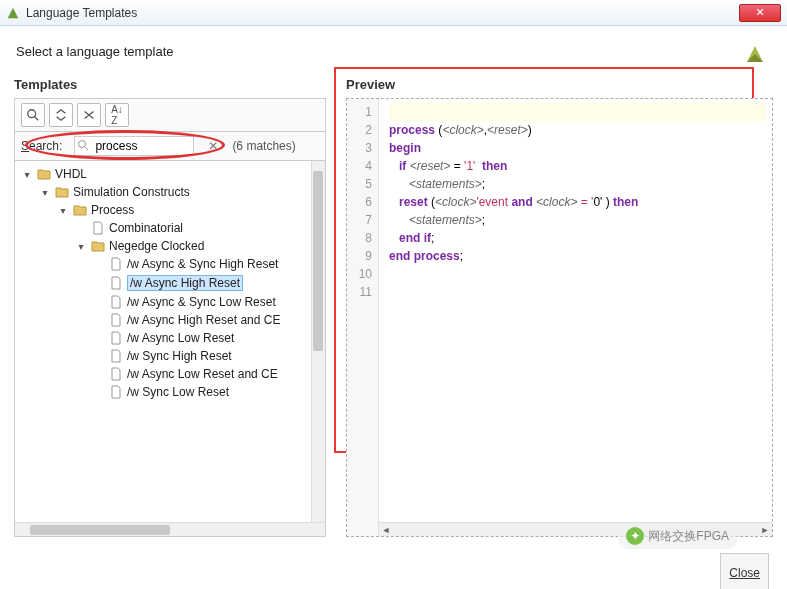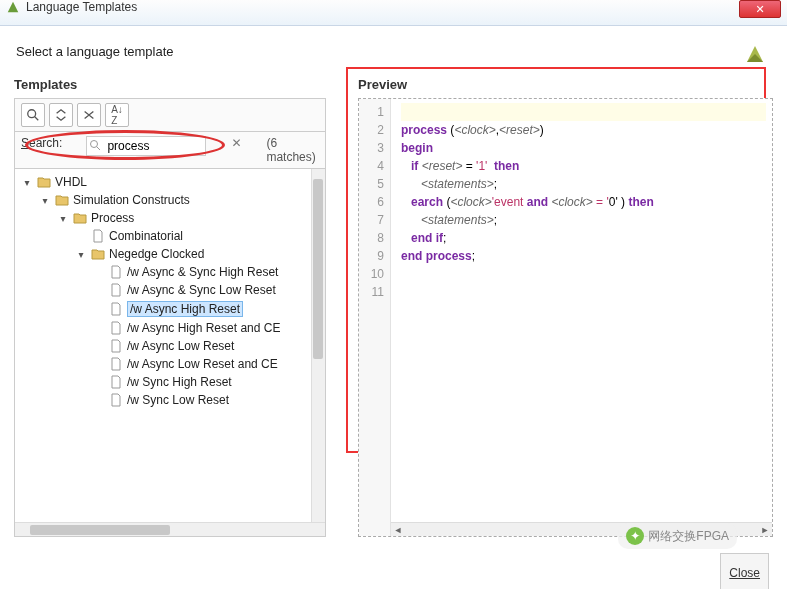--- a/index.html
+++ b/index.html
@@ -1,36 +1,36 @@
 <!DOCTYPE html>
 <html><head>
 <meta charset="utf-8">
 <style>
 * { box-sizing: border-box; margin: 0; padding: 0; font-family: "Segoe UI", Tahoma, sans-serif; }
 body { width: 787px; height: 589px; background: #fff; overflow: hidden; position: relative; }
 
-.titlebar { height: 26px; background: linear-gradient(#fdfdfd,#ebf3fa); border-bottom: 1px solid #c9d6e6; display: flex; align-items: flex-start; padding: 0 6px; font-size: 12px; color: #333; }
+.titlebar { height: 26px; background: linear-gradient(#fdfdfd,#ebf3fa); border-bottom: 1px solid #c9d6e6; display: flex; align-items: center; padding: 0 6px; font-size: 12px; color: #333; }
 .titlebar .tb-icon { width: 14px; height: 14px; margin-right: 6px; }
 .titlebar .spacer { flex: 1; }
 .close-btn { width: 42px; height: 18px; background: linear-gradient(#e67,#d33); border: 1px solid #a22; border-radius: 2px; color: #fff; display: flex; align-items: center; justify-content: center; font-size: 11px; cursor: pointer; }
 
 .subtitle { padding: 18px 16px 8px; font-size: 13px; color: #222; position: relative; }
 .logo-right { position: absolute; right: 20px; top: 42px; width: 24px; height: 24px; }
 
 .content { display: flex; padding: 10px 14px 0 14px; height: 470px; }
 .templates-pane { width: 312px; display: flex; flex-direction: column; }
-.preview-pane { flex: 1; margin-left: 24px; display: flex; flex-direction: column; position: relative; padding-left: 8px; }
+.preview-pane { flex: 1; margin-left: 12px; display: flex; flex-direction: column; position: relative; padding-left: 8px; }
 .preview-highlight { position: absolute; left: -4px; top: -10px; width: 420px; height: 386px; border: 2px solid #e33; pointer-events: none; }
 
 .pane-title { font-size: 13px; font-weight: bold; color: #333; margin-bottom: 6px; }
 
 .toolbar { border: 1px solid #ccc; border-bottom: none; background: #fafafa; padding: 4px 6px; display: flex; gap: 4px; }
 .tool-btn { width: 24px; height: 24px; border: 1px solid #bbb; background: #fff; border-radius: 2px; display: flex; align-items: center; justify-content: center; cursor: pointer; font-size: 13px; color: #555; }
 
-.searchbar { border: 1px solid #ccc; border-bottom: none; background: #fafafa; padding: 4px 6px; display: flex; align-items: flex-start; font-size: 12px; gap: 24px; position: relative; }
+.searchbar { border: 1px solid #ccc; border-bottom: none; background: #fafafa; padding: 4px 6px; display: flex; align-items: center; font-size: 12px; gap: 12px; position: relative; }
 .searchbar .lbl { color: #333; }
 .searchbar .lbl .u { text-decoration: underline; }
 .search-wrap { position: relative; display: flex; align-items: center; }
 .search-input { width: 120px; padding: 2px 4px 2px 20px; font-size: 12px; border: 1px solid #ccc; background: #fff; }
 .search-icon-sm { position: absolute; left: 3px; top: 3px; width: 12px; height: 12px; color: #888; pointer-events: none; }
 .clear-x { width: 14px; height: 14px; display: flex; align-items: center; justify-content: center; color: #777; cursor: pointer; border: 1px solid transparent; }
 .matches { color: #555; }
 .search-red-oval { position: absolute; left: 10px; top: -2px; width: 200px; height: 30px; border: 3px solid #d33; border-radius: 50%; pointer-events: none; }
 
 .tree-wrap { flex: 1; border: 1px solid #ccc; background: #fff; overflow: auto; position: relative; }
@@ -210,42 +210,42 @@
                               </div>
                             </li>
                             <li>
                               <div class="node">
                                 <span class="toggle"></span>
                                 <span class="ikon file-icon">
                                   <svg viewBox="0 0 14 14">
                                     <path d="M3 1h6l2 2v10H3z" fill="#fff" stroke="#999"></path>
                                   </svg>
                                 </span>
+                                <span class="label selected">/w Async High Reset</span>
+                              </div>
+                            </li>
+                            <li>
+                              <div class="node">
+                                <span class="toggle"></span>
+                                <span class="ikon file-icon">
+                                  <svg viewBox="0 0 14 14">
+                                    <path d="M3 1h6l2 2v10H3z" fill="#fff" stroke="#999"></path>
+                                  </svg>
+                                </span>
                                 <span class="label">/w Async &amp; Sync Low Reset</span>
                               </div>
                             </li>
                             <li>
                               <div class="node">
                                 <span class="toggle"></span>
                                 <span class="ikon file-icon">
                                   <svg viewBox="0 0 14 14">
                                     <path d="M3 1h6l2 2v10H3z" fill="#fff" stroke="#999"></path>
                                   </svg>
                                 </span>
-                                <span class="label selected">/w Async High Reset</span>
-                              </div>
-                            </li>
-                            <li>
-                              <div class="node">
-                                <span class="toggle"></span>
-                                <span class="ikon file-icon">
-                                  <svg viewBox="0 0 14 14">
-                                    <path d="M3 1h6l2 2v10H3z" fill="#fff" stroke="#999"></path>
-                                  </svg>
-                                </span>
                                 <span class="label">/w Async High Reset and CE</span>
                               </div>
                             </li>
                             <li>
                               <div class="node">
                                 <span class="toggle"></span>
                                 <span class="ikon file-icon">
                                   <svg viewBox="0 0 14 14">
                                     <path d="M3 1h6l2 2v10H3z" fill="#fff" stroke="#999"></path>
                                   </svg>
@@ -254,32 +254,32 @@
                               </div>
                             </li>
                             <li>
                               <div class="node">
                                 <span class="toggle"></span>
                                 <span class="ikon file-icon">
                                   <svg viewBox="0 0 14 14">
                                     <path d="M3 1h6l2 2v10H3z" fill="#fff" stroke="#999"></path>
                                   </svg>
                                 </span>
+                                <span class="label">/w Sync High Reset</span>
+                              </div>
+                            </li>
+                            <li>
+                              <div class="node">
+                                <span class="toggle"></span>
+                                <span class="ikon file-icon">
+                                  <svg viewBox="0 0 14 14">
+                                    <path d="M3 1h6l2 2v10H3z" fill="#fff" stroke="#999"></path>
+                                  </svg>
+                                </span>
                                 <span class="label">/w Async Low Reset and CE</span>
-                              </div>
-                            </li>
-                            <li>
-                              <div class="node">
-                                <span class="toggle"></span>
-                                <span class="ikon file-icon">
-                                  <svg viewBox="0 0 14 14">
-                                    <path d="M3 1h6l2 2v10H3z" fill="#fff" stroke="#999"></path>
-                                  </svg>
-                                </span>
-                                <span class="label">/w Sync High Reset</span>
                               </div>
                             </li>
                             <li>
                               <div class="node">
                                 <span class="toggle"></span>
                                 <span class="ikon file-icon">
                                   <svg viewBox="0 0 14 14">
                                     <path d="M3 1h6l2 2v10H3z" fill="#fff" stroke="#999"></path>
                                   </svg>
                                 </span>
@@ -321,21 +321,21 @@
           <div>9</div>
           <div>10</div>
           <div>11</div>
         </div>
       <div class="code-area" id="code-area">
           <div class="line hl">&nbsp;</div>
           <div class="line"><span class="kw">process</span> (<span class="ang">&lt;clock&gt;</span>,<span class="ang">&lt;reset&gt;</span>)</div>
           <div class="line"><span class="kw">begin</span></div>
           <div class="line">   <span class="kw">if</span> <span class="ang">&lt;reset&gt;</span> = <span class="str">'1'</span>  <span class="kw">then</span></div>
           <div class="line">      <span class="ang">&lt;statements&gt;</span>;</div>
-          <div class="line">   <span class="kw">earch</span> (<span class="ang">&lt;clock&gt;</span><span class="str">'event <span class="kw">and</span> <span class="ang">&lt;clock&gt;</span> = '</span>0' ) <span class="kw">then</span></div>
+          <div class="line">   <span class="kw">reset</span> (<span class="ang">&lt;clock&gt;</span><span class="str">'event <span class="kw">and</span> <span class="ang">&lt;clock&gt;</span> = '</span>0' ) <span class="kw">then</span></div>
           <div class="line">      <span class="ang">&lt;statements&gt;</span>;</div>
           <div class="line">   <span class="kw">end</span> <span class="kw">if</span>;</div>
           <div class="line"><span class="kw">end</span> <span class="kw">process</span>;</div>
           <div class="line">&nbsp;</div>
           <div class="line">&nbsp;</div>
         </div>
       <div class="code-hscroll">
         <span class="arrow l">◄</span>
         <span class="arrow r">►</span>
       </div>

